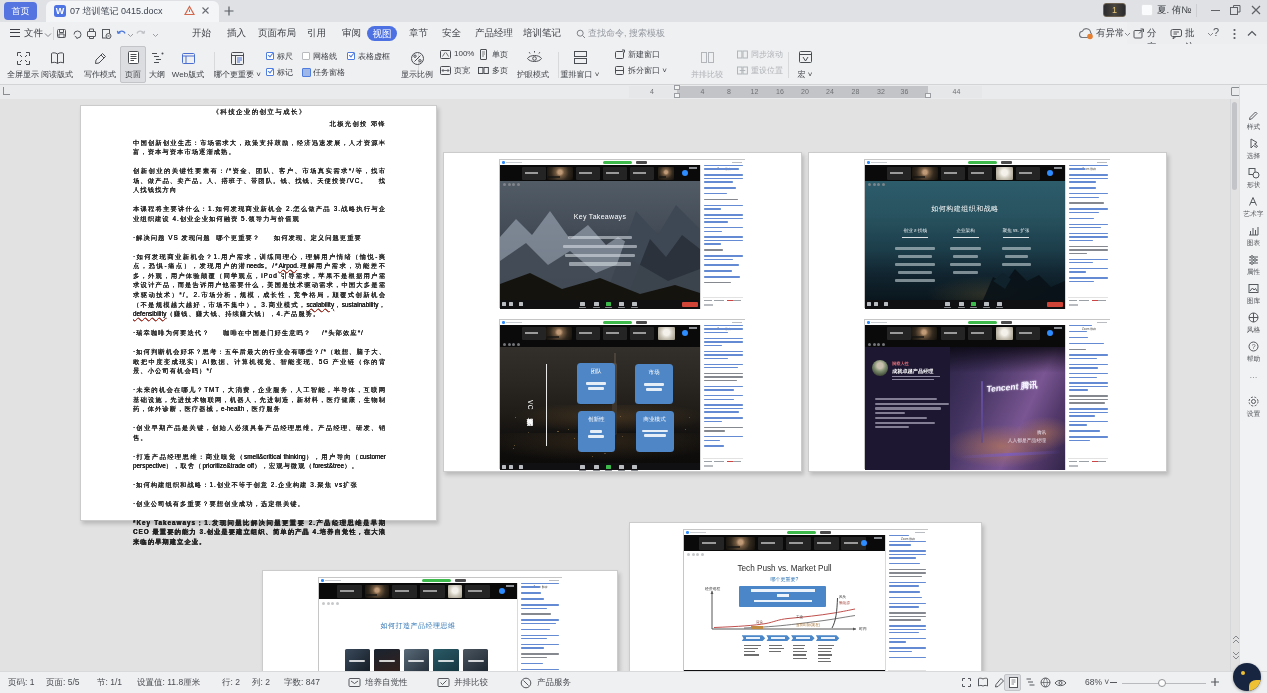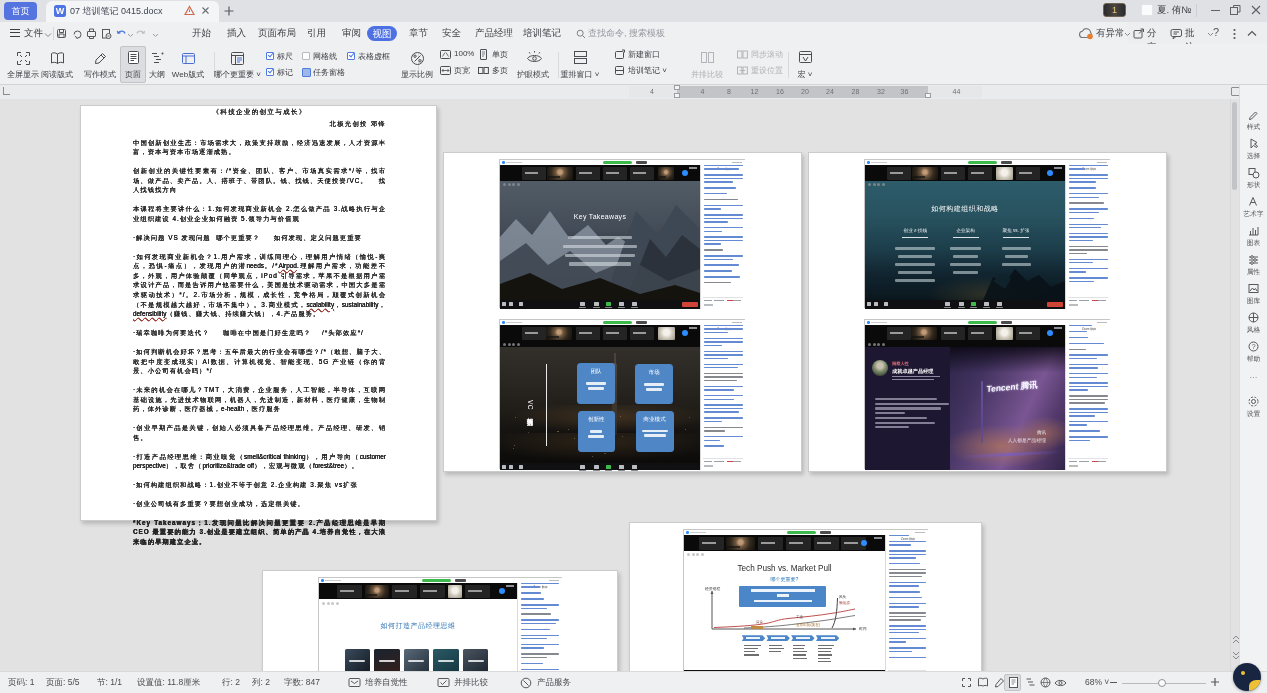--- a/index.html
+++ b/index.html
@@ -323,21 +323,21 @@
         <path d="M8 1 H10.5 V3.5" stroke="#4a4d52" fill="none"></path>
       </svg>
     </div>
     <div class="abs" style="left:628px;top:5px;font-size:8px;color:#3e4146;white-space:nowrap;">新建窗口</div>
 <div class="abs" style="left:614px;top:21px;width:11px;height:11px;">
       <svg width="11" height="11">
         <rect x="1.5" y="1.5" width="8" height="8" rx="1" fill="none" stroke="#4a4d52" stroke-width="1"></rect>
         <path d="M1.5 5.5 H9.5" stroke="#4a4d52"></path>
       </svg>
     </div>
-    <div class="abs" style="left:628px;top:21px;font-size:8px;color:#3e4146;white-space:nowrap;">培训笔记 ˅</div>
+    <div class="abs" style="left:628px;top:21px;font-size:8px;color:#3e4146;white-space:nowrap;">拆分窗口 ˅</div>
 <div class="abs" style="left:699.5px;top:6px;width:15px;height:15px;">
       <svg width="15" height="15">
         <rect x="1.5" y="2.5" width="5" height="10" fill="none" stroke="#b2b5b9" stroke-width="1"></rect>
         <rect x="8.5" y="2.5" width="5" height="10" fill="none" stroke="#b2b5b9" stroke-width="1"></rect>
       </svg>
     </div>
     <div class="rlab" style="left:689.0px;top:25px;width:36px;color:#aeb1b5;">并排比较</div>
 <div class="abs" style="left:737px;top:5px;width:11px;height:11px;">
       <svg width="11" height="11">
         <rect x="0.5" y="2" width="4.4" height="7" fill="none" stroke="#b2b5b9" stroke-width="1"></rect>

